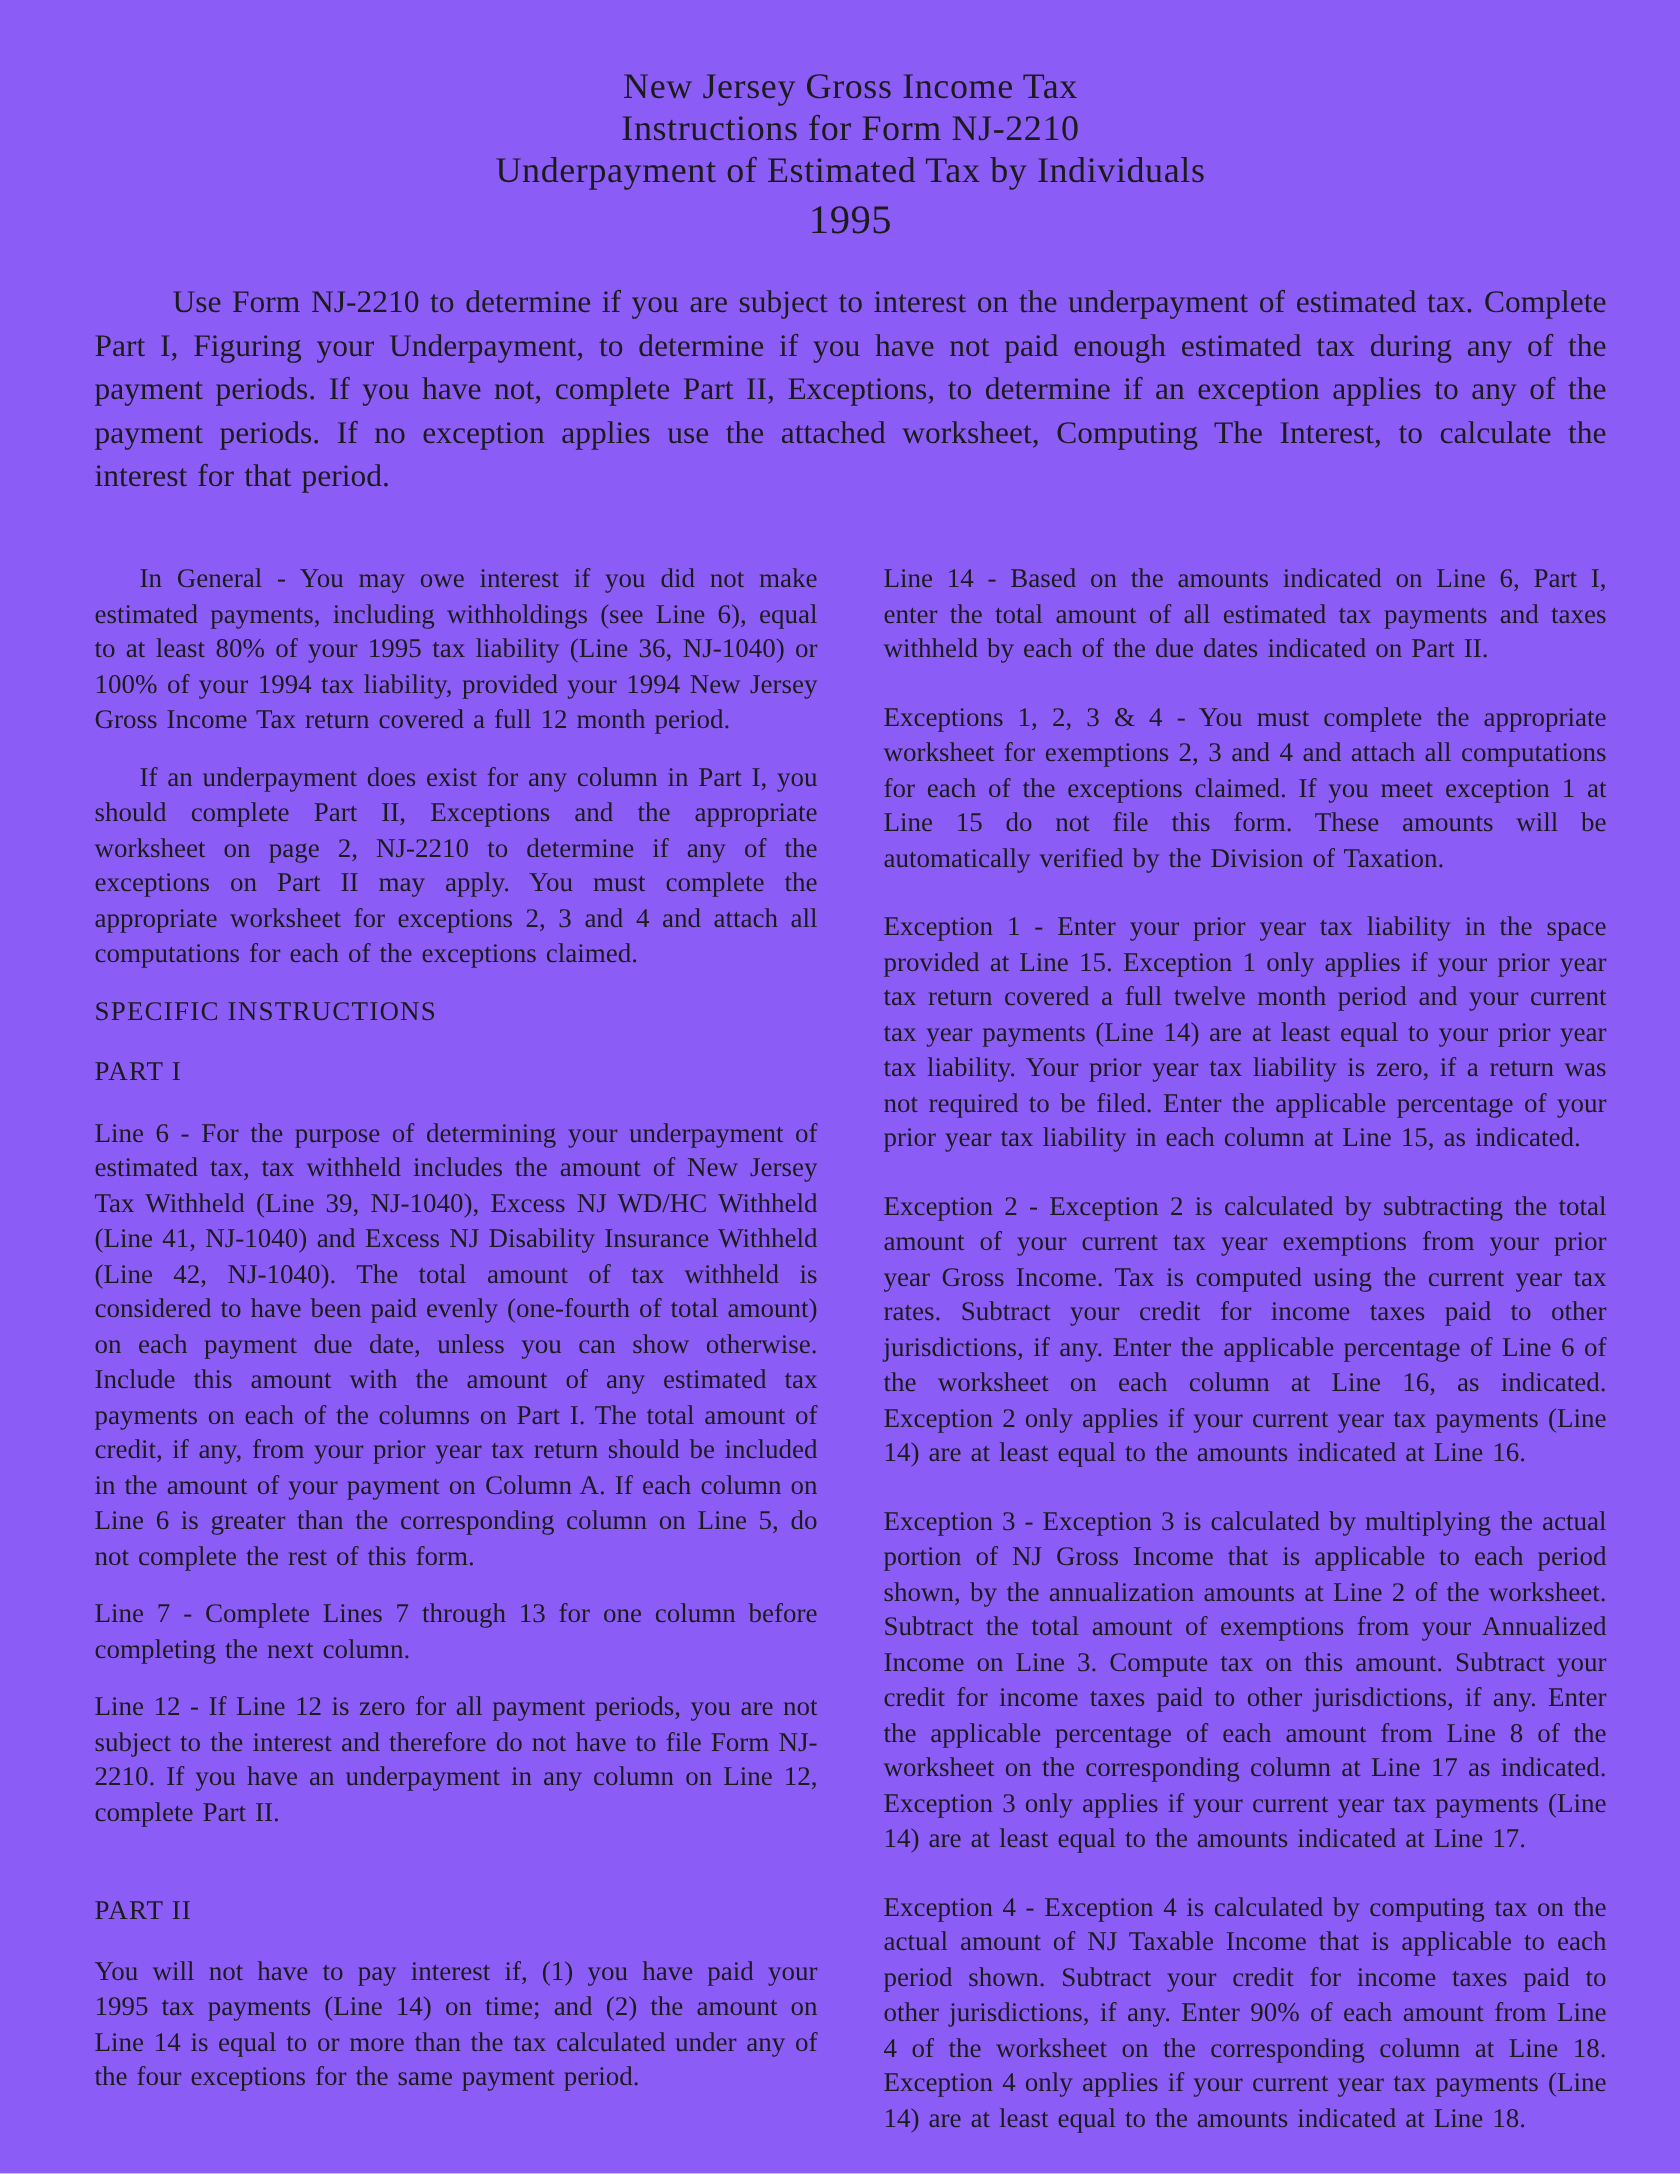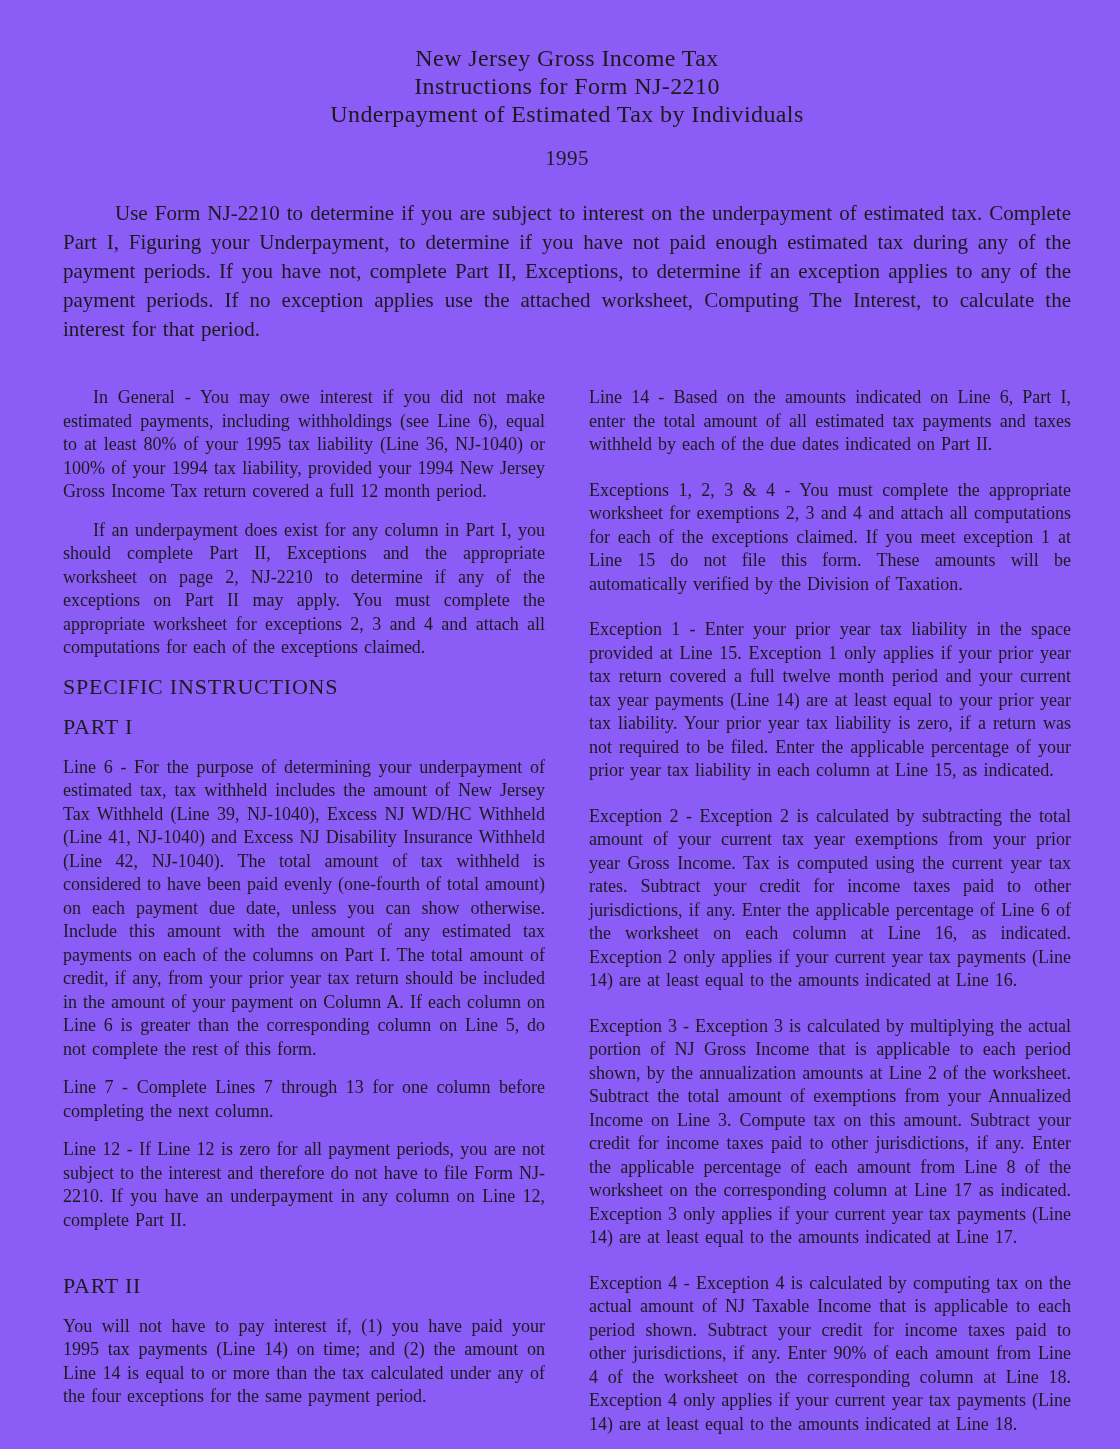--- a/index.html
+++ b/index.html
@@ -21,22 +21,22 @@
     -webkit-font-smoothing: antialiased;
   }
   
   .title-block {
     text-align: center;
     line-height: 28px;
     font-size: 24px;
     letter-spacing: 0.4px;
   }
   .title-block .year {
-    font-size: 21px;
-    margin-top: 16px;
+    font-size: 27px;
+    margin-top: 4px;
   }
   
   .intro {
     margin: 27px 0 0 0;
     font-size: 21px;
     line-height: 29px;
     text-align: justify;
     text-indent: 52px;
     word-spacing: 2px;
   }
@@ -50,21 +50,21 @@
     width: 482px;
     flex: 0 0 482px;
     font-size: 18px;
     line-height: 23.5px;
     text-align: justify;
   }
   .col p { margin: 0 0 15px 0; }
   .col-right p { margin-bottom: 22px; }
   .indent { text-indent: 30px; }
   .heading {
-    font-size: 22px;
+    font-size: 18px;
     font-weight: normal;
     letter-spacing: 0.8px;
     margin: 2px 0 17px 0;
     line-height: 23.5px;
   }
   .heading.part2 { margin-top: 42px; }
   .col p, .intro { word-spacing: 1.5px; }
 </style>
 </head>
 <body>

